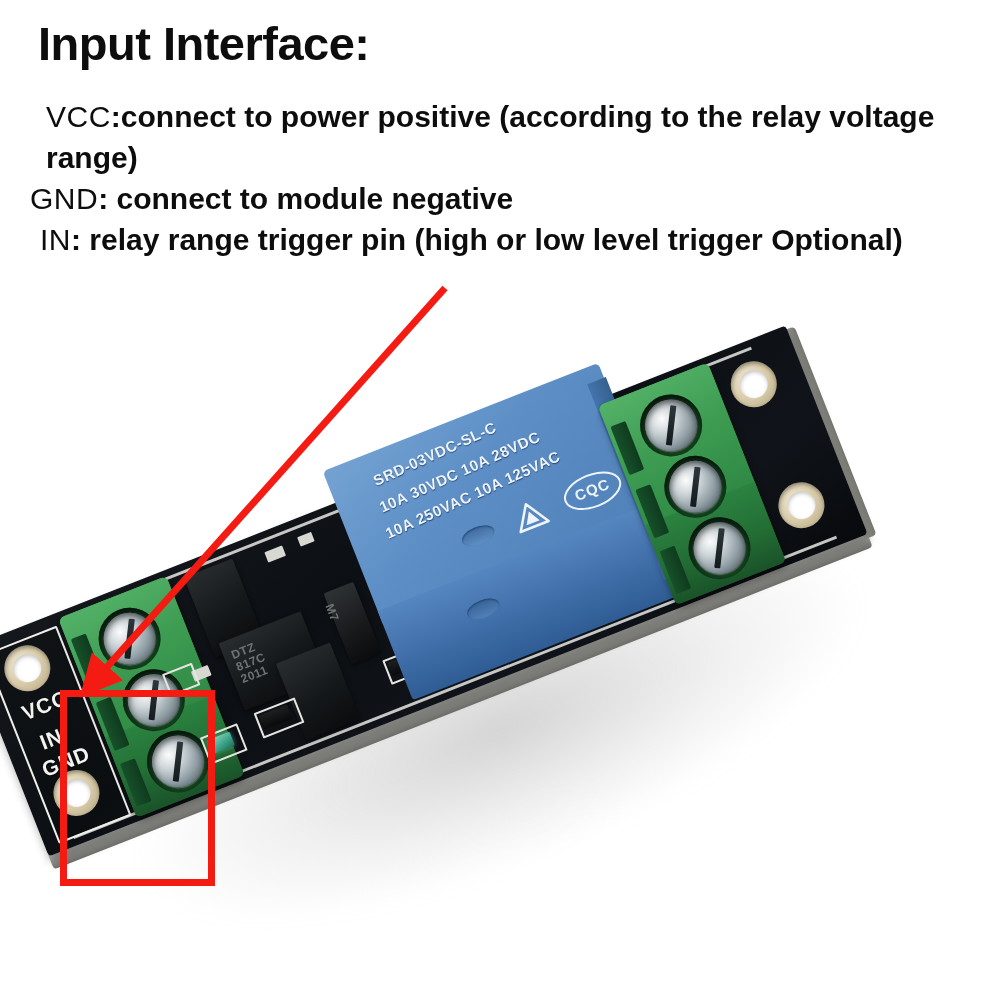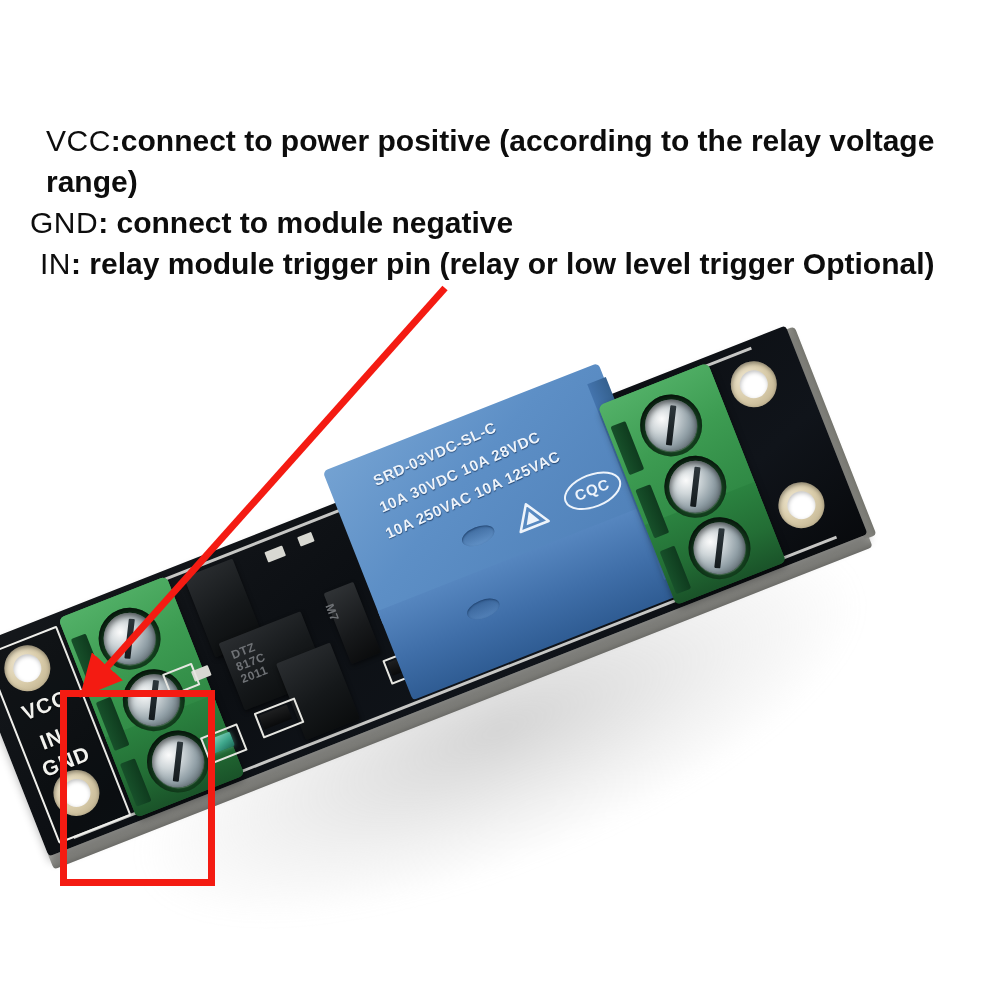--- a/index.html
+++ b/index.html
@@ -30,21 +30,21 @@
     top: 16px;
     font-size: 47px;
     font-weight: 700;
     letter-spacing: -0.5px;
     color: #0d0d0d;
     white-space: nowrap;
   }
   .body-text {
     position: absolute;
     left: 30px;
-    top: 120px;
+    top: 96px;
     width: 930px;
     font-size: 30px;
     line-height: 41px;
     font-weight: 700;
     color: #0d0d0d;
   }
   .para { margin: 0; padding: 0; }
   .pin-label {
     font-weight: 400;
     letter-spacing: 0.5px;
@@ -316,25 +316,26 @@
     position: absolute;
     border: 7px solid #f41b12;
     box-sizing: border-box;
   }
 </style>
 </head>
 <body>
 
 <div id="stage">
 
+  <div class="title">Input Interface:</div>
 
   <div class="body-text">
     <p class="para indent-1"><span class="pin-label">VCC</span><span>:</span><span>connect to power positive (according to the relay voltage range)</span></p>
     <p class="para indent-2"><span class="pin-label">GND</span><span>: </span><span>connect to module negative</span></p>
-    <p class="para indent-3"><span class="pin-label">IN</span><span>: </span><span>relay module trigger pin (relay or low level trigger Optional)</span></p>
+    <p class="para indent-3"><span class="pin-label">IN</span><span>: </span><span>relay range trigger pin (high or low level trigger Optional)</span></p>
   </div>
 
   <div id="photo">
     <div class="shadow-blob"></div>
 
     <div id="board-rot">
 
       <div class="pcb-edge"></div>
       <div class="pcb-edge-right"></div>
       <div class="pcb"></div>

